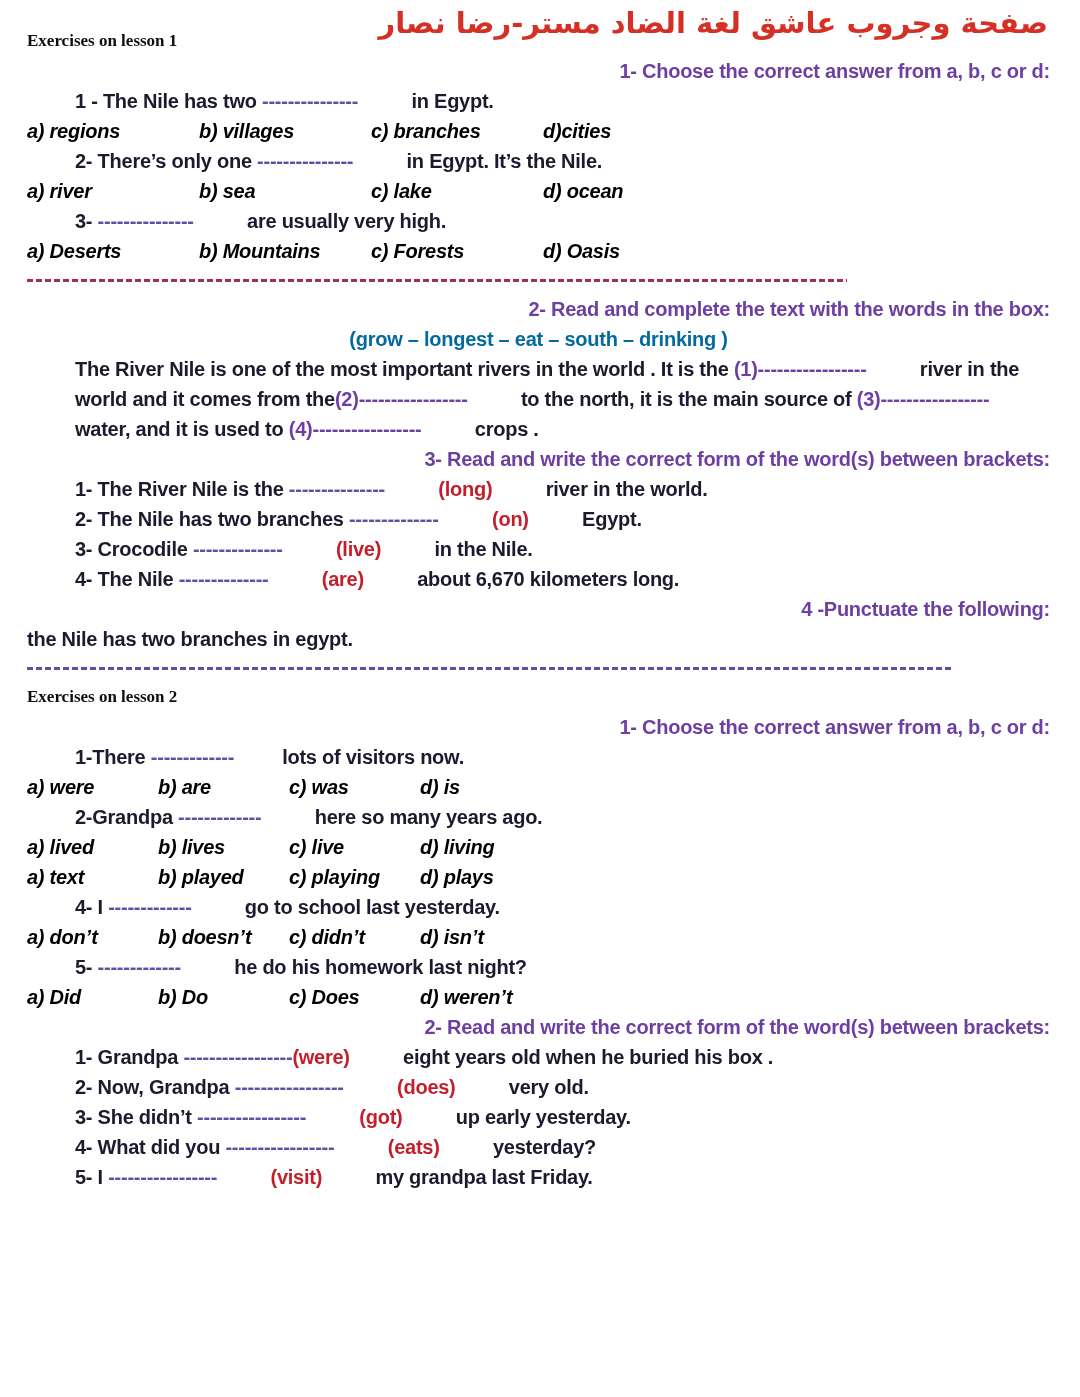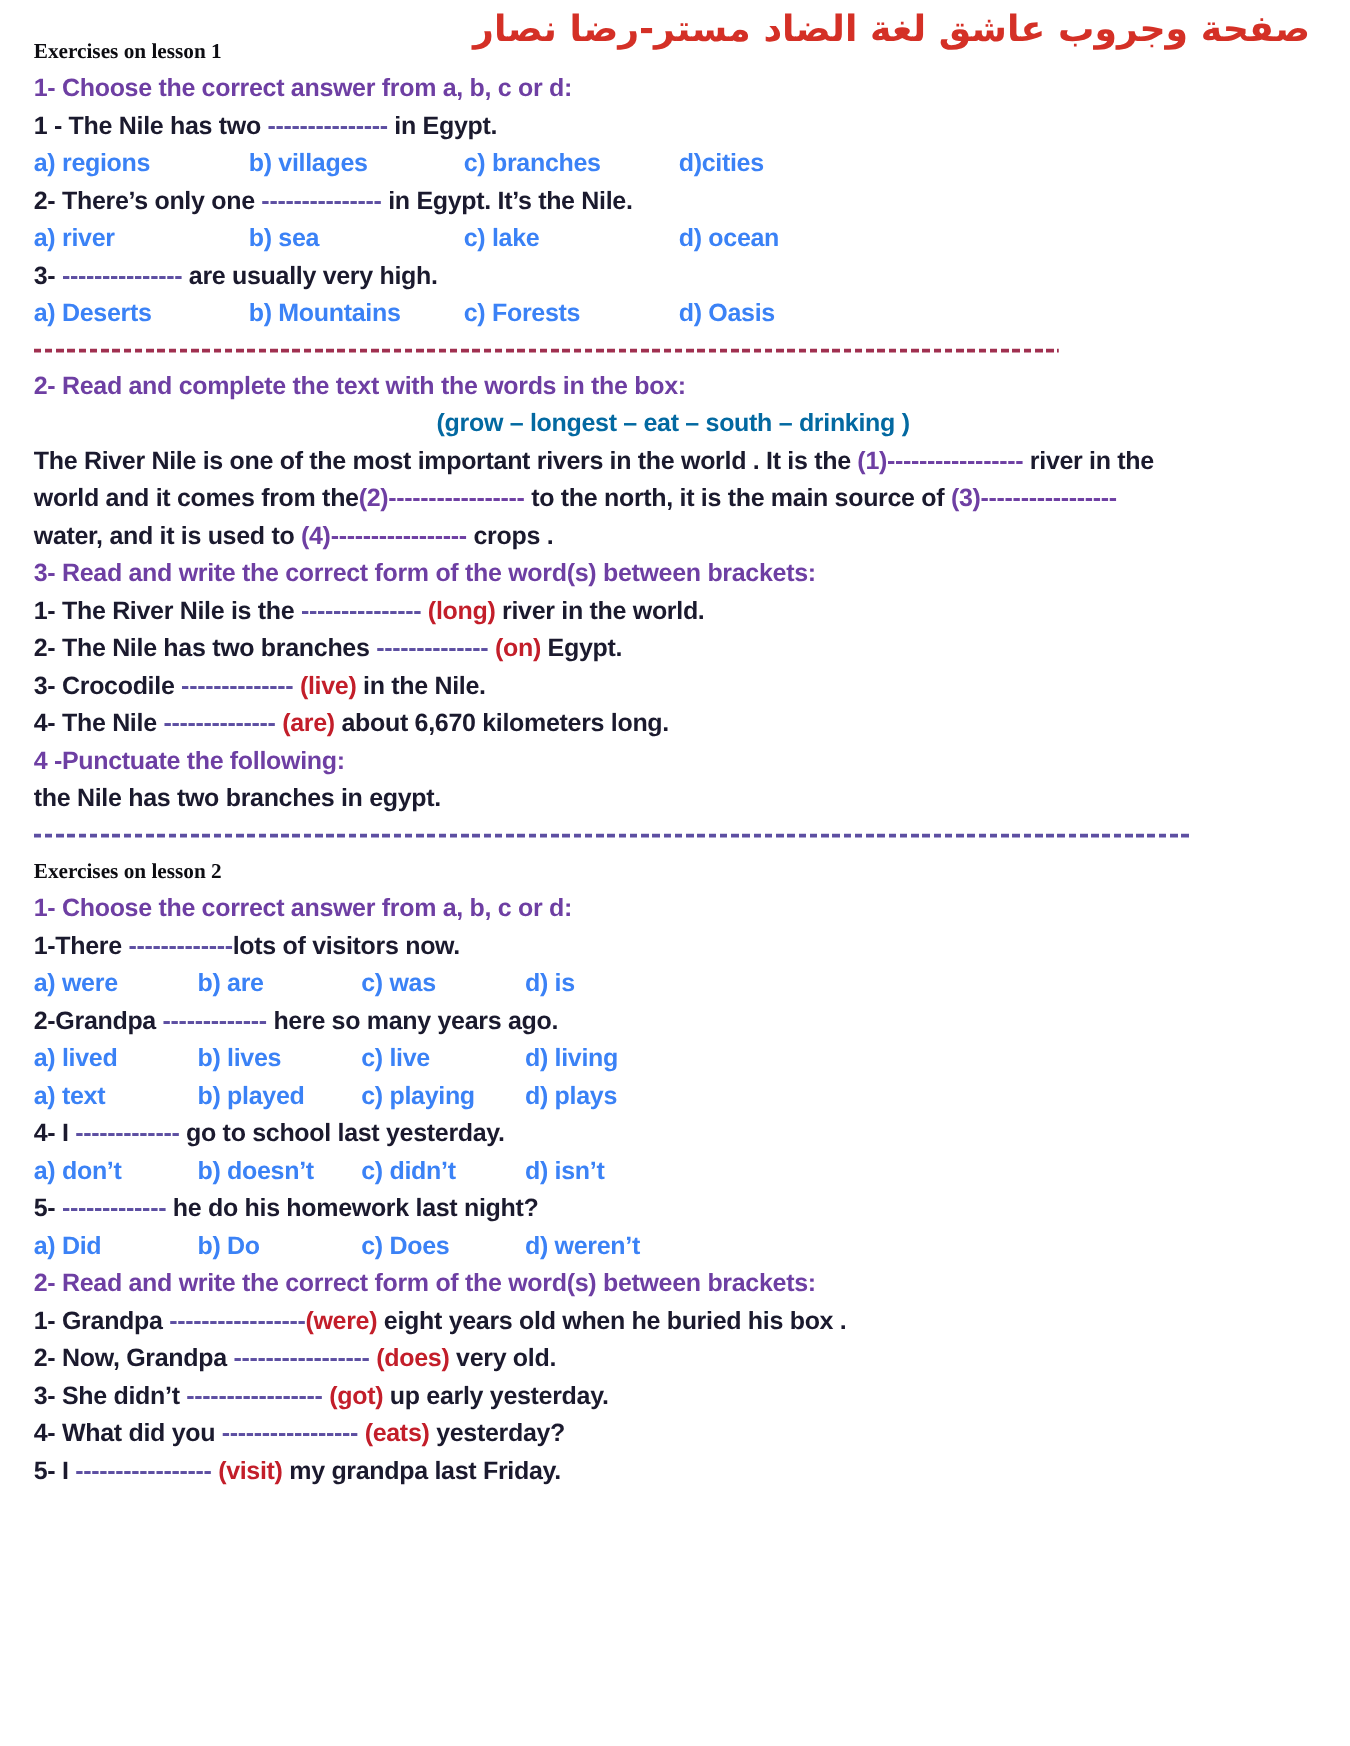--- a/index.html
+++ b/index.html
@@ -26,27 +26,27 @@
     font-weight:bold;
     letter-spacing:0;
   }
   .ln{white-space:nowrap;}
   .lesson-title{
     font-family:"Liberation Serif","DejaVu Serif",serif;
     font-size:17px;
     letter-spacing:0;
     color:#0d0d12;
   }
-  .h-purple{color:#6e3fa3;}
+  .h-purple{color:#6e3fa3;text-align:right;}
   .red{color:#0369a1;text-align:center;}
-  .run-t{color:#1b1a2e;}
+  .run-t{color:#1b1a2e;margin-left:48px;}
   .run-d{color:#5d4fa2;}
   .run-r{color:#c31e2a;}
   .run-p{color:#6e3fa3;}
-  .opts{color:#3b82f6;}
+  .opts{color:#000000;font-style:italic;}
   .opts .opt{display:inline-block;}
   .opts-w .opt{min-width:172px;}
   .opts-n .opt{min-width:131px;}
   .sep{height:28px;display:flex;align-items:center;}
   .sep-bar{height:3px;background:repeating-linear-gradient(90deg,currentColor 0 6px,transparent 6px 9px);}
   .sep1{color:#a03050;width:820px;}
   .sep2{color:#5d4fa2;width:926px;}
 </style>
 </head>
 <body>

